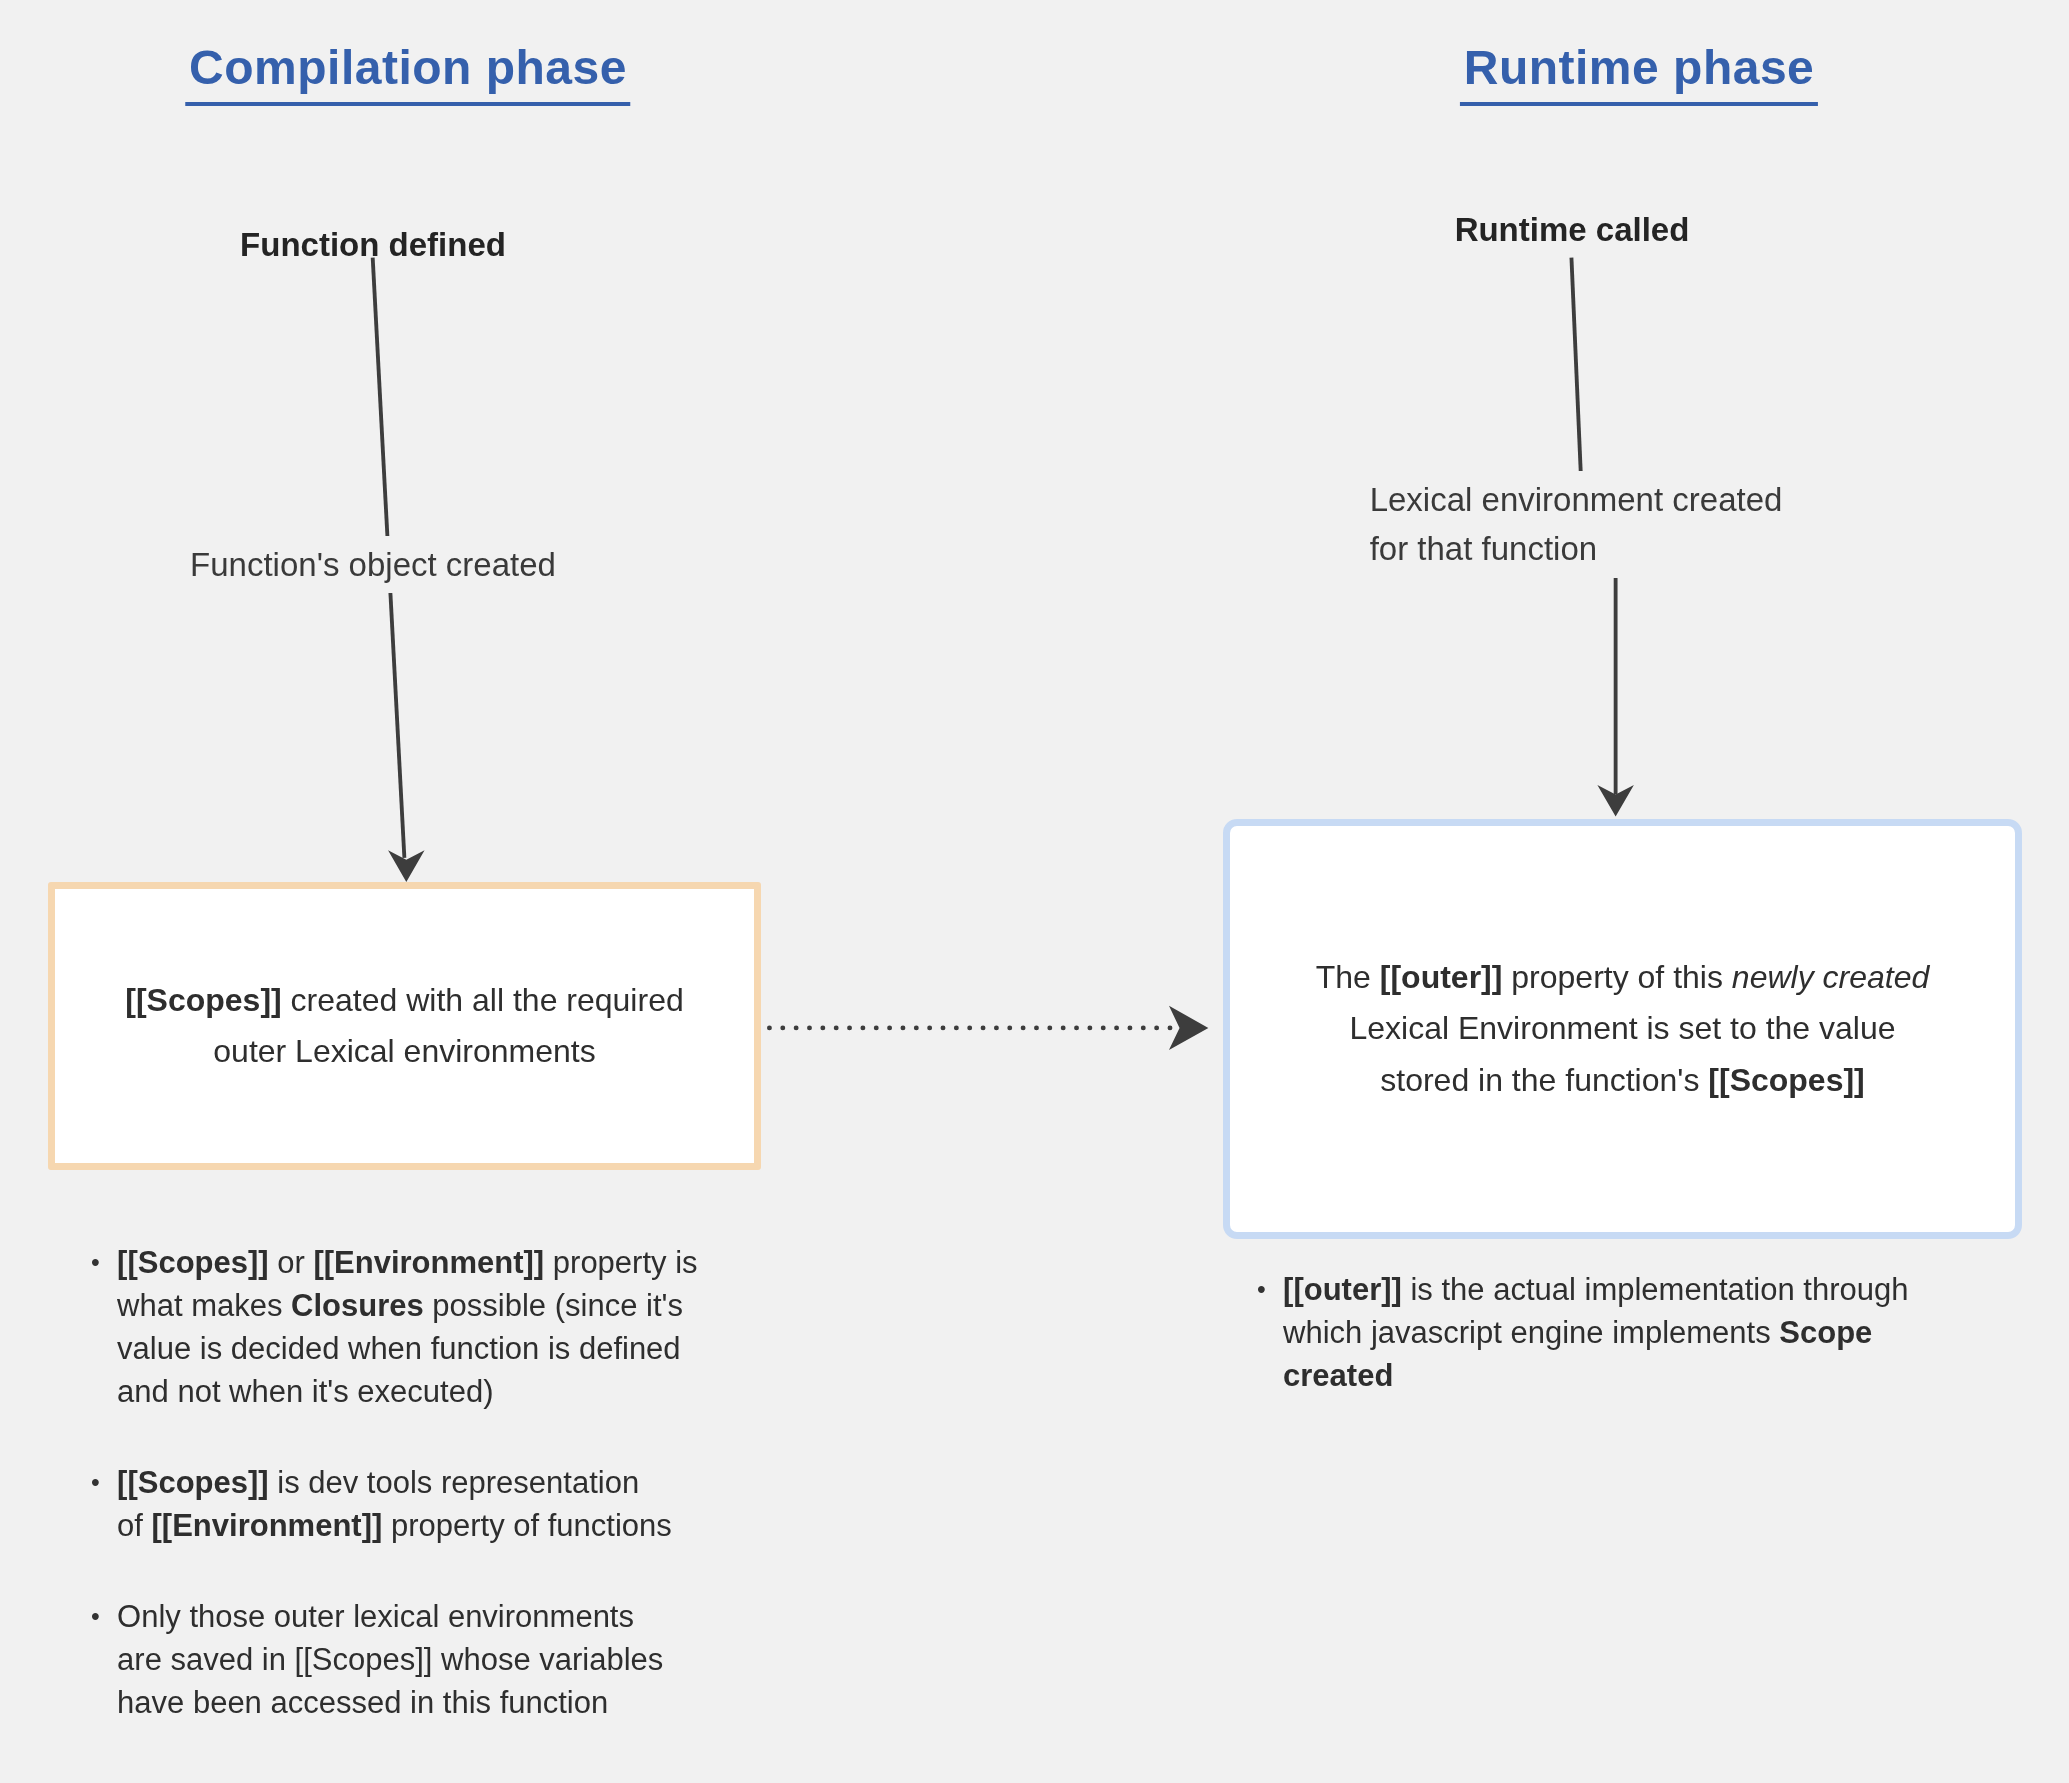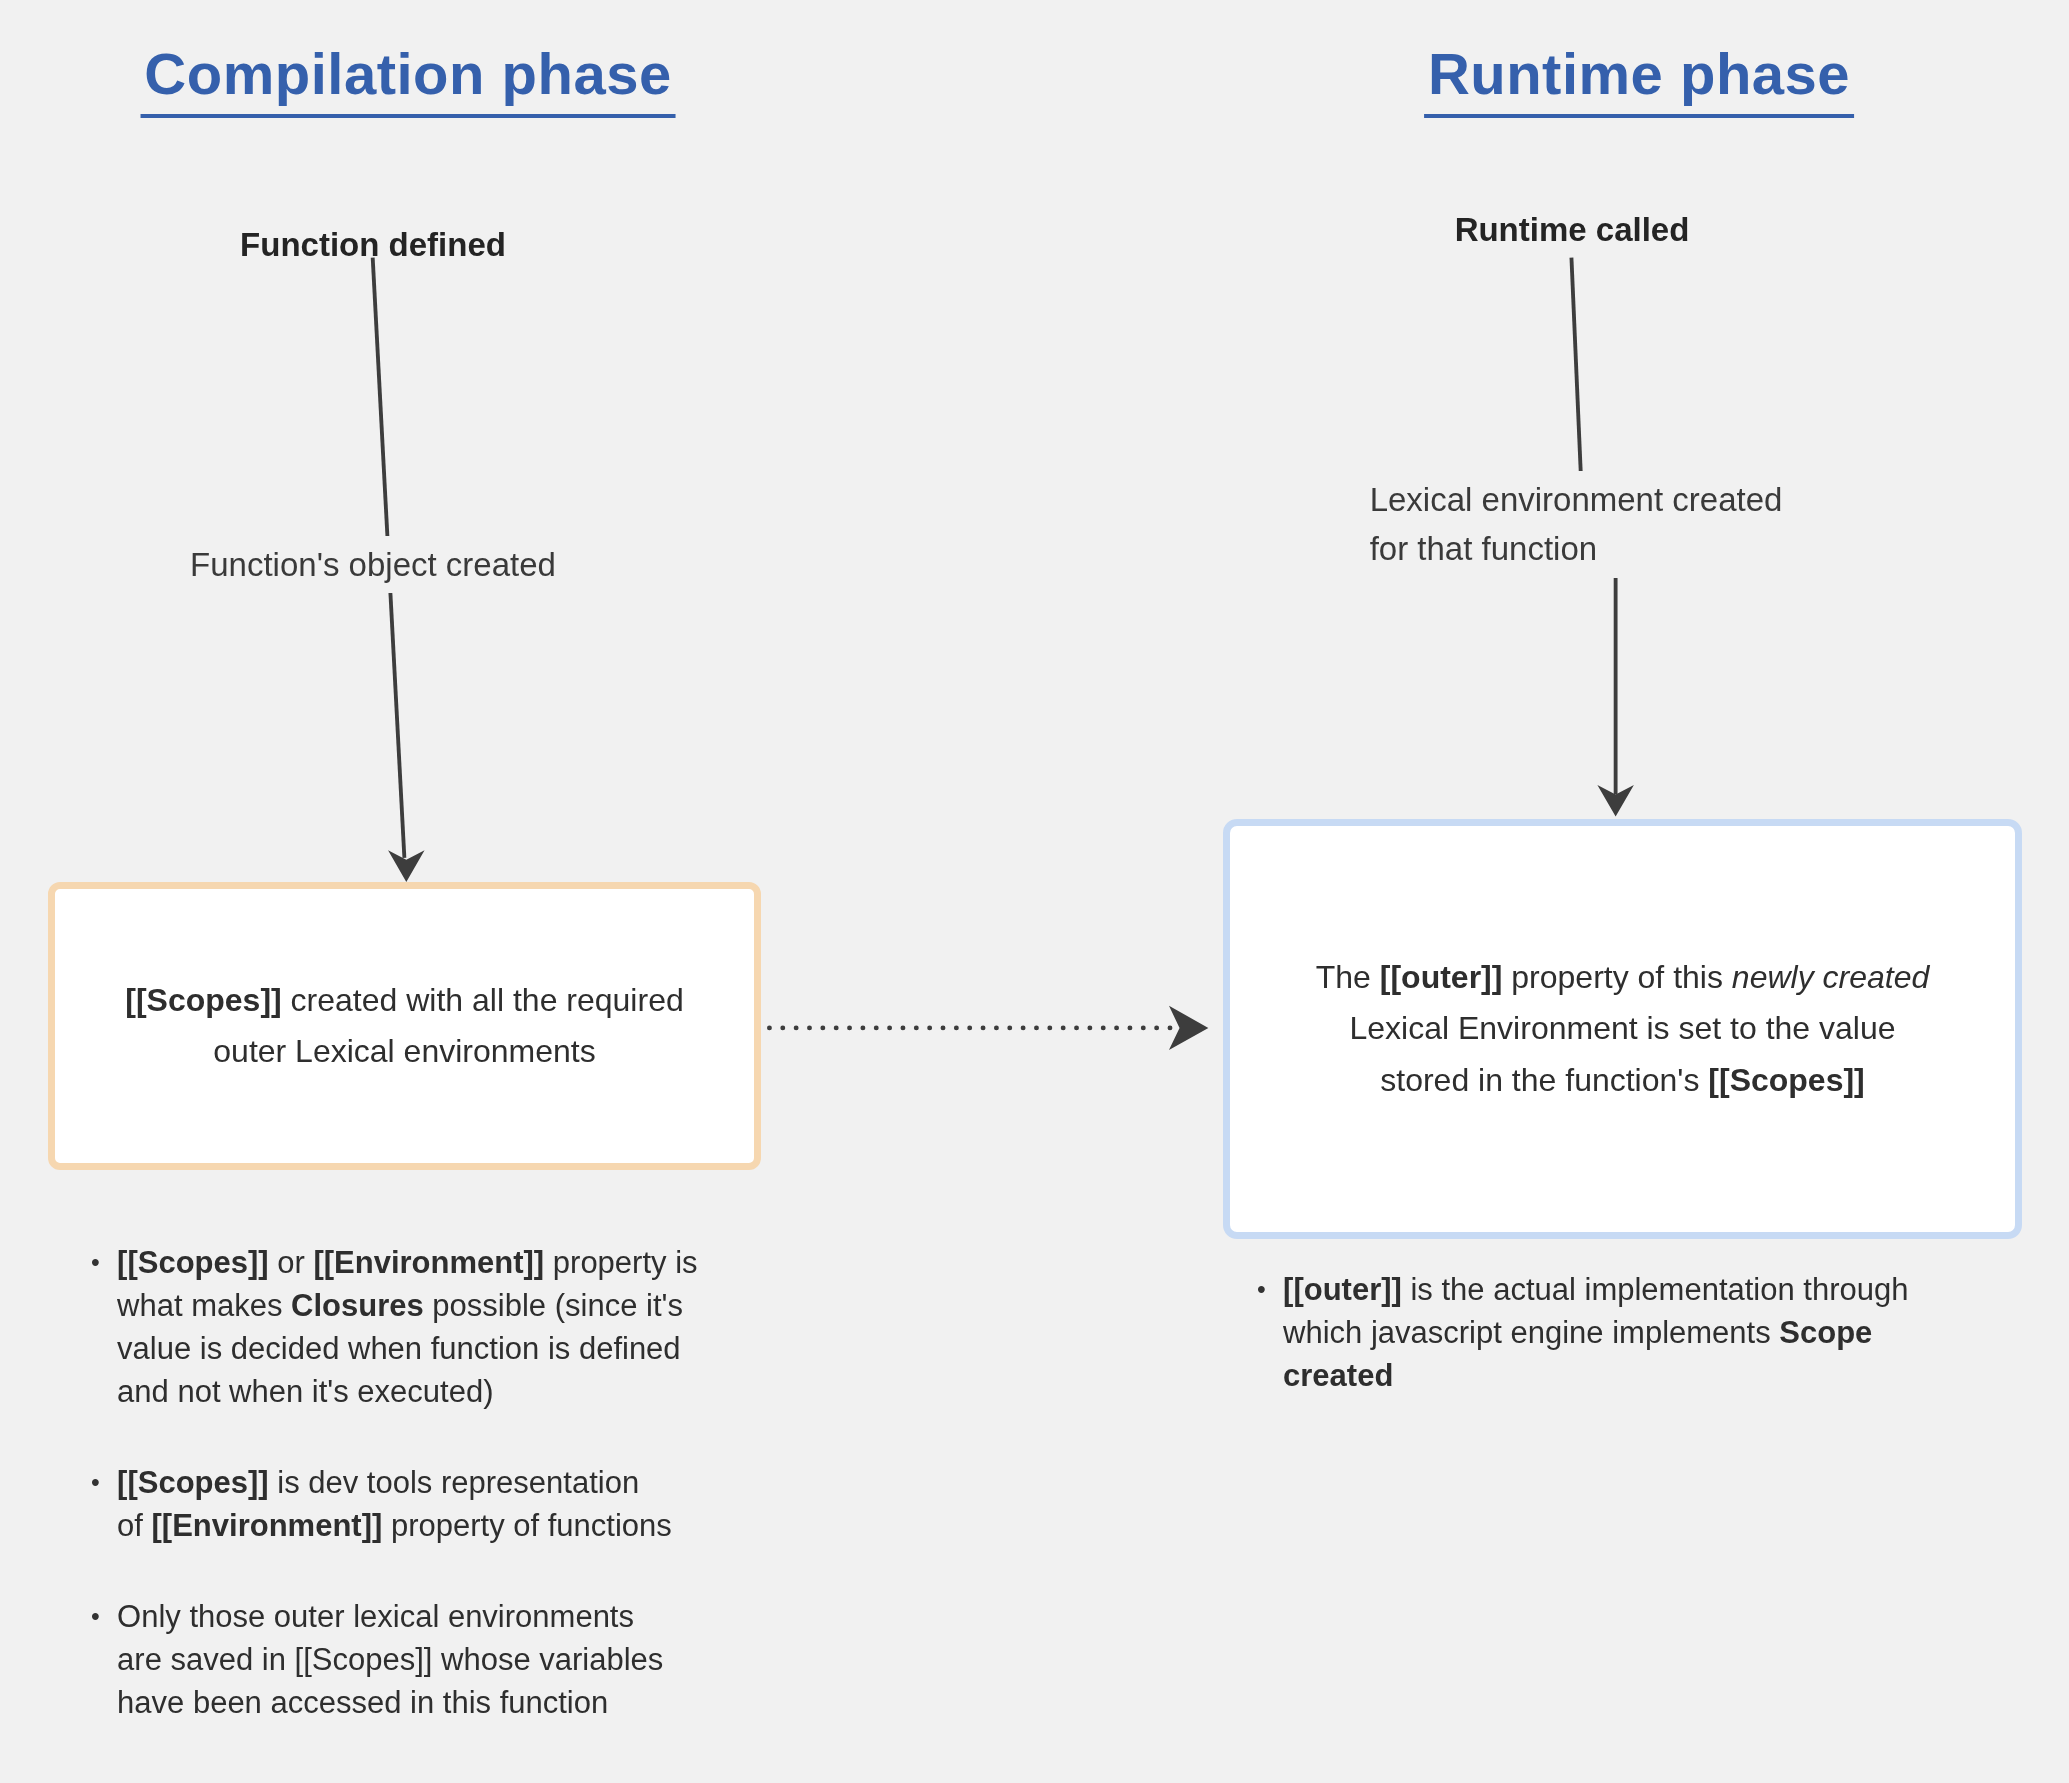--- a/index.html
+++ b/index.html
@@ -14,21 +14,21 @@
   body{margin:0;background:var(--background);font-family:"Liberation Sans",sans-serif;}
   #canvas{position:relative;width:2069px;height:1783px;background:var(--background);overflow:hidden;}
 
   .b{font-weight:700;}
   .i{font-style:italic;}
 
   svg.overlay{position:absolute;left:0;top:0;width:2069px;height:1783px;z-index:1;}
 
   .heading{
     position:absolute;top:40px;transform:translateX(-50%);
-    font-size:58px;font-weight:700;letter-spacing:0.5px;
+    font-size:48px;font-weight:700;letter-spacing:0.5px;
     color:var(--heading-color);
     border-bottom:4.8px solid var(--heading-color);
     padding:0 3.8px 6.7px 3.8px;white-space:nowrap;z-index:2;
   }
   #heading-compilation{left:408px;}
   #heading-runtime{left:1619px;margin-left:20px;}
 
   .step-label{
     position:absolute;transform:translateX(-50%);
     font-size:33px;font-weight:700;color:#242424;
@@ -43,21 +43,21 @@
     background:var(--background);padding:3.8px 13.4px;z-index:2;white-space:nowrap;
   }
   #mid-object-created{left:373px;top:536px;}
   #mid-lexical-created{left:1576px;top:471px;}
 
   .flow-box{
     position:absolute;background:#ffffff;z-index:2;
     display:flex;align-items:center;justify-content:center;
     text-align:center;font-size:32px;line-height:1.6;color:var(--text-color);
   }
-  #box-scopes{left:48px;top:882px;width:713px;height:288px;border:7.7px solid var(--compilation-box-border);border-radius:12px;}
+  #box-scopes{left:48px;top:882px;width:713px;height:288px;border:7.7px solid var(--compilation-box-border);border-radius:3px;}
   #box-outer{left:1223px;top:819px;width:799px;height:420px;border:7.7px solid var(--runtime-box-border);border-radius:14px;}
 
   .bullets{
     position:absolute;margin:0;padding:0;list-style:none;
     font-size:31px;line-height:43px;color:var(--text-color);z-index:2;
   }
   #bullets-compilation{left:91px;top:1241px;width:672px;}
   #bullets-runtime{left:1257px;top:1268px;width:749px;}
   .bullets li{display:flex;gap:17.3px;margin-bottom:48px;}
   .bullets .dot{flex:0 0 auto;font-size:25px;line-height:43px;color:#333333;}

